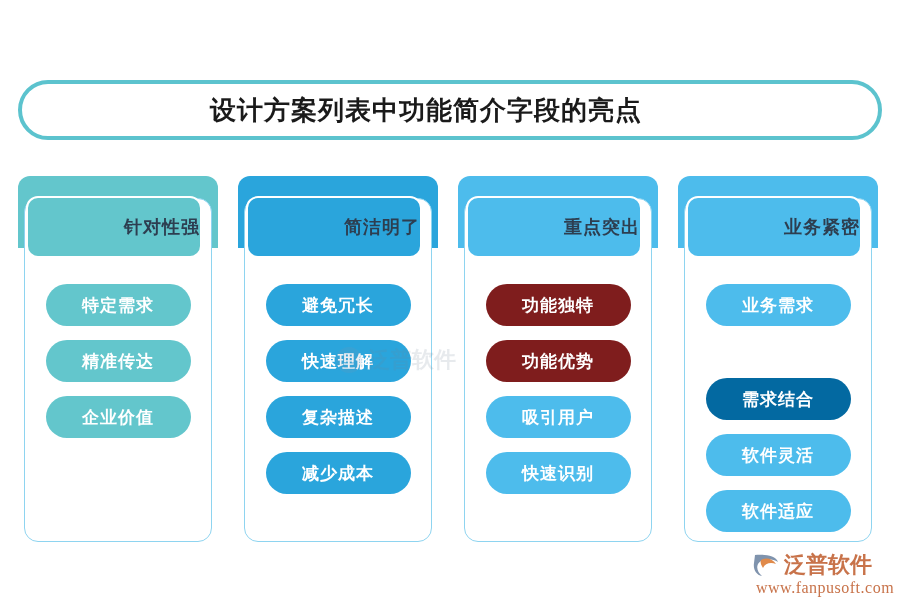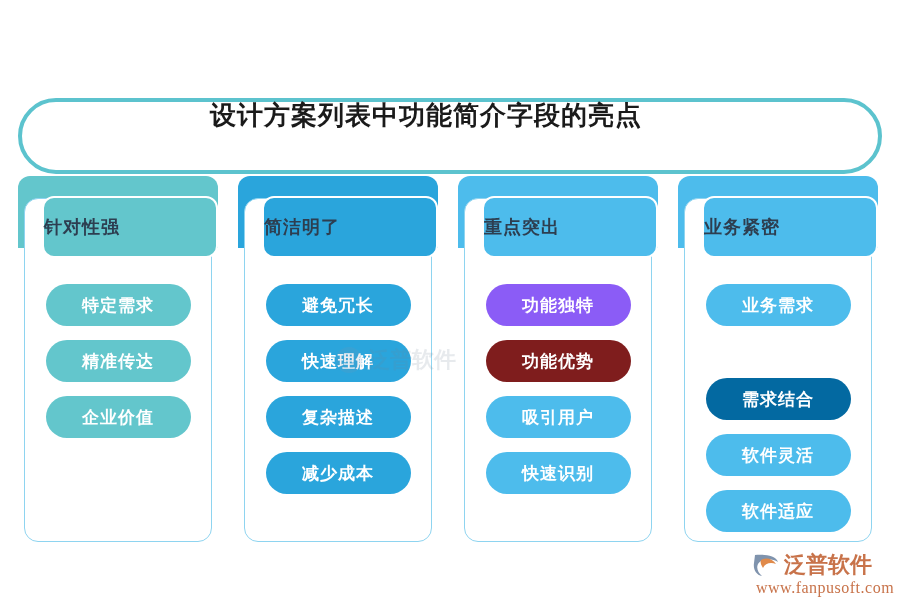--- a/index.html
+++ b/index.html
@@ -12,28 +12,29 @@
     background: #ffffff;
     font-family: "Liberation Sans", "DejaVu Sans", sans-serif;
     overflow: hidden;
     position: relative;
   }
 
   
   .title-banner {
     position: absolute;
     left: 18px;
-    top: 98px;
+    top: 80px;
     width: 864px;
-    height: 76px;
+    height: 60px;
     box-sizing: border-box;
     border: 4px solid #5cc3ce;
     border-radius: 38px;
     background: #ffffff;
     display: flex;
+    align-items: center;
     justify-content: center;
   }
   .title-text {
     font-size: 26px;
     font-weight: bold;
     color: #1a1a1a;
     letter-spacing: 1px;
     line-height: 1;
     transform: translateX(-24px);
   }
@@ -77,30 +78,30 @@
     height: 344px;
     box-sizing: border-box;
     background: #ffffff;
     border: 1.5px solid #8ed4f0;
     border-radius: 14px;
   }
 
   
   .col-header {
     position: absolute;
-    left: 24px;
+    left: 8px;
     top: 20px;
     width: 176px;
     height: 62px;
     box-sizing: border-box;
     border: 2px solid #ffffff;
     border-radius: 12px;
     display: flex;
     align-items: center;
-    justify-content: flex-start;
+    justify-content: flex-end;
   }
   .col-header-text {
     font-size: 18px;
     font-weight: bold;
     color: #2d3e50;
     letter-spacing: 1px;
     line-height: 1;
   }
 
   
@@ -245,21 +246,21 @@
     </div>
   </div>
 
   <div class="column col-2">
     <div class="col-tab" style="background: rgb(77, 188, 236);"></div>
     <div class="col-card" style="border-color: rgb(142, 212, 240);"></div>
     <div class="col-header" style="background: rgb(77, 188, 236);">
       <span class="col-header-text">重点突出</span>
     </div>
     <div class="pill-stack">
-      <div class="pill" style="background: #8b5cf6;">
+      <div class="pill" style="background: #7f1d1d;">
           <span class="pill-text">功能独特</span>
         </div>
       <div class="pill" style="background: #7f1d1d;">
           <span class="pill-text">功能优势</span>
         </div>
       <div class="pill" style="background: rgb(77, 188, 236);">
           <span class="pill-text">吸引用户</span>
         </div>
       <div class="pill" style="background: rgb(77, 188, 236);">
           <span class="pill-text">快速识别</span>

